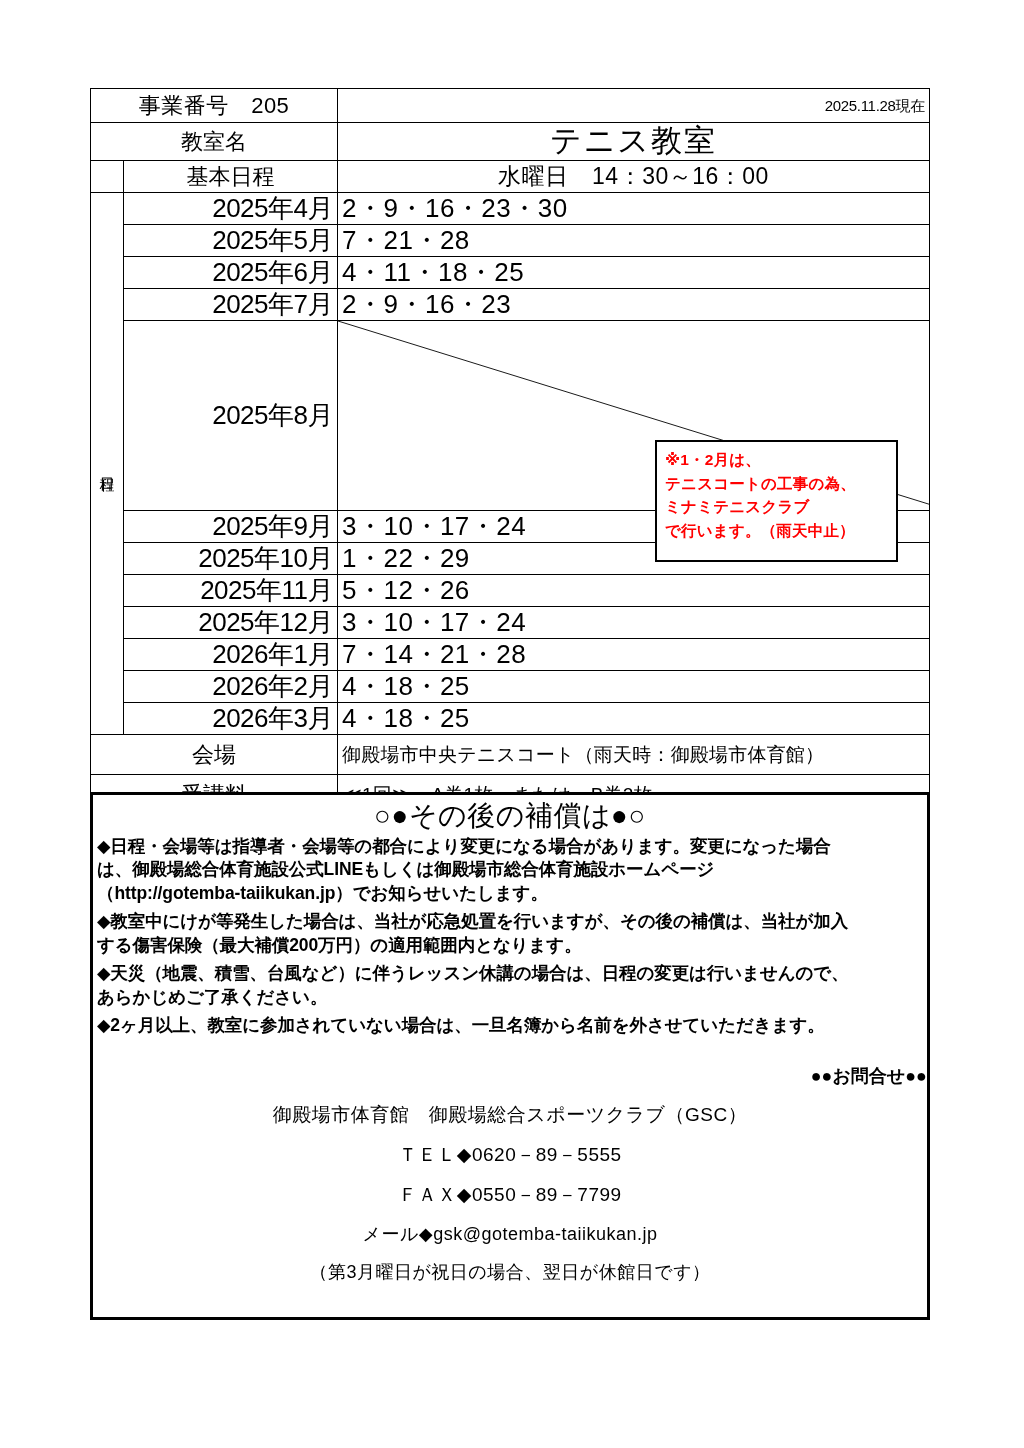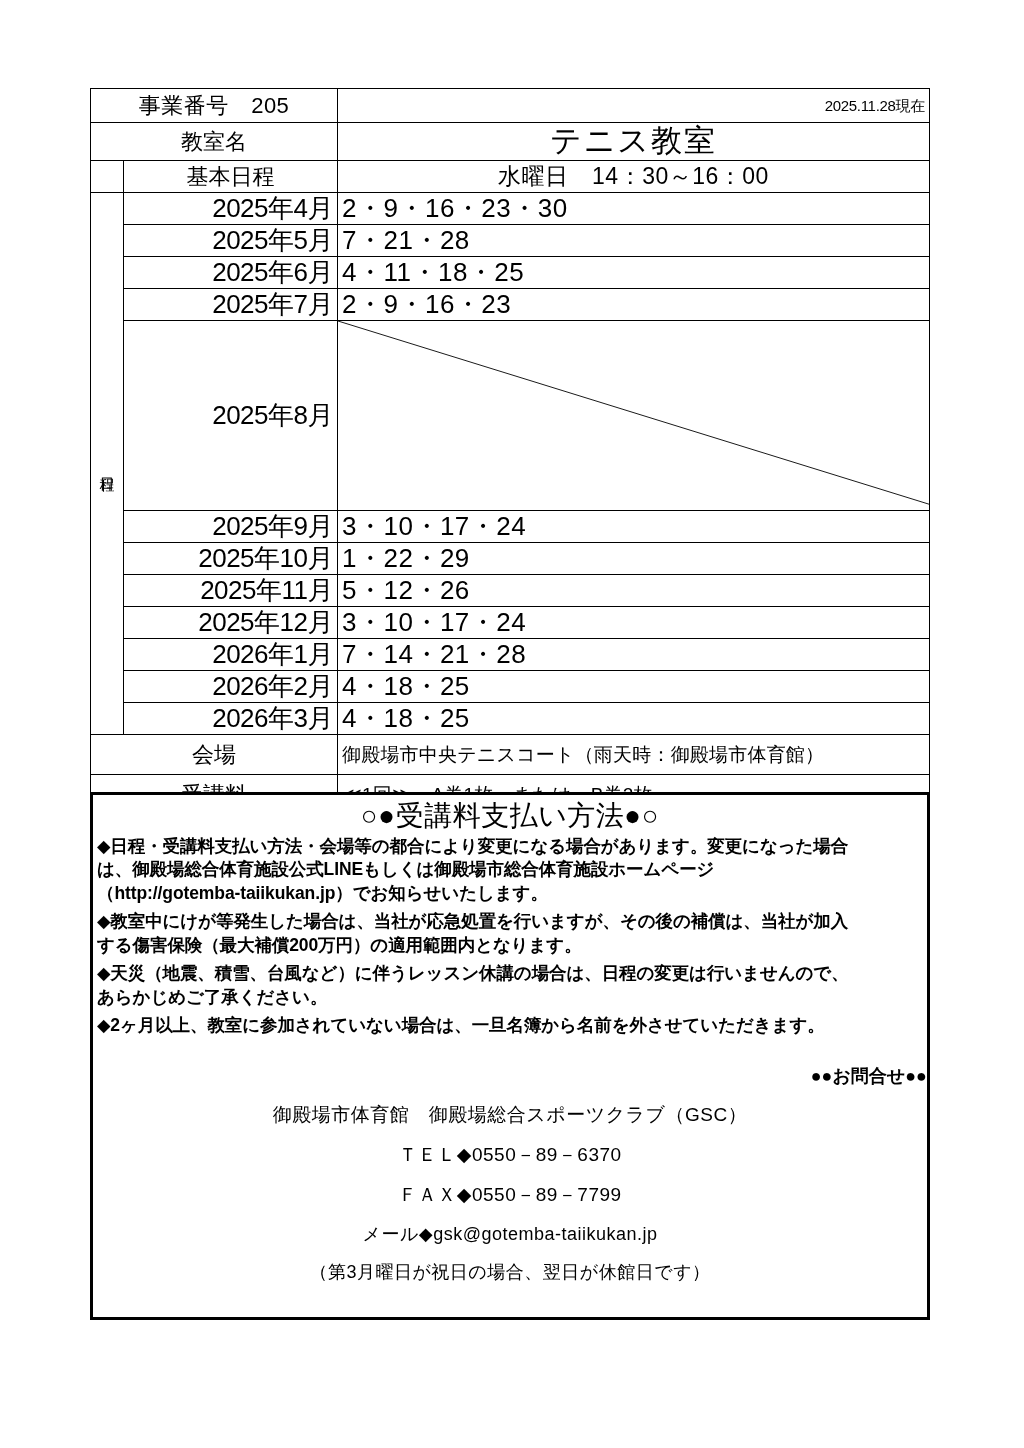--- a/index.html
+++ b/index.html
@@ -312,47 +312,53 @@
         <td class="s-label" colspan="2">受講者持ち物</td>
         <td class="bring-lines">
           <div>テニスシューズ、ラケット、汗拭きタオル、飲み物</div>
           <div>（雨天時用の室内シューズ）</div>
         </td>
       </tr>
 
     </tbody>
   </table>
 
+  <div class="red-note">
+    <div>※1・2月は、</div>
+    <div>テニスコートの工事の為、</div>
+    <div>ミナミテニスクラブ</div>
+    <div>で行います。（雨天中止）</div>
+  </div>
 
   <div class="notice-box">
 
-    <div class="notice-title">○●受講料支払い方法●○</div>
+    <div class="notice-title">○●その後の補償は●○</div>
 
     <div class="notice-para">
-      <div>◆日程・受講料支払い方法・会場等の都合により変更になる場合があります。変更になった場合</div>
+      <div>◆日程・会場等は指導者・会場等の都合により変更になる場合があります。変更になった場合</div>
       <div>は、御殿場総合体育施設公式LINEもしくは御殿場市総合体育施設ホームページ</div>
       <div>（http://gotemba-taiikukan.jp）でお知らせいたします。</div>
     </div>
 
     <div class="notice-para gap">
       <div>◆教室中にけが等発生した場合は、当社が応急処置を行いますが、その後の補償は、当社が加入</div>
       <div>する傷害保険（最大補償200万円）の適用範囲内となります。</div>
     </div>
 
     <div class="notice-para gap">
       <div>◆天災（地震、積雪、台風など）に伴うレッスン休講の場合は、日程の変更は行いませんので、</div>
       <div>あらかじめご了承ください。</div>
     </div>
 
     <div class="notice-para gap">
       <div>◆2ヶ月以上、教室に参加されていない場合は、一旦名簿から名前を外させていただきます。</div>
     </div>
 
     <div class="contact-head">●●お問合せ●●</div>
     <div class="contact-line">御殿場市体育館　御殿場総合スポーツクラブ（GSC）</div>
-    <div class="contact-line">ＴＥＬ◆0550－89－6370</div>
+    <div class="contact-line">ＴＥＬ◆0620－89－5555</div>
     <div class="contact-line">ＦＡＸ◆0550－89－7799</div>
     <div class="contact-line small">メール◆gsk@gotemba-taiikukan.jp</div>
     <div class="contact-line small">（第3月曜日が祝日の場合、翌日が休館日です）</div>
 
   </div>
 
 </div>
 
 </body></html>

